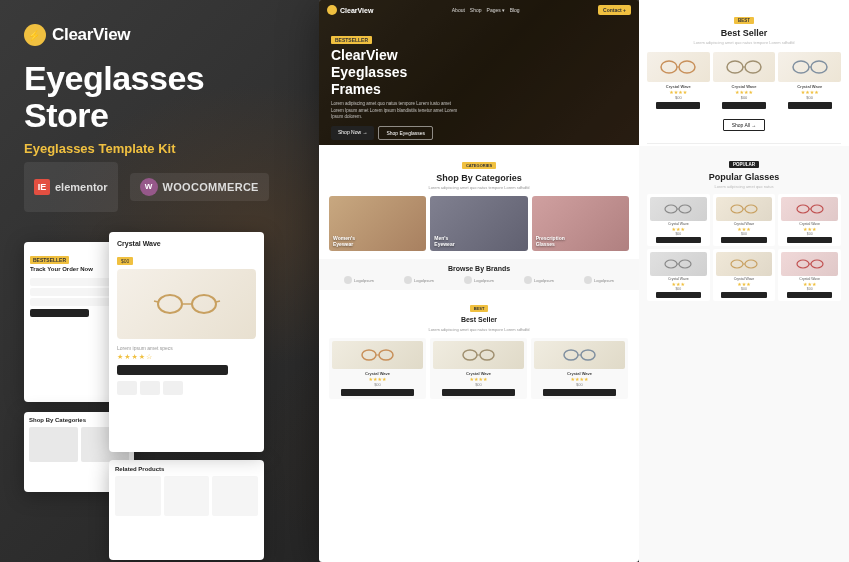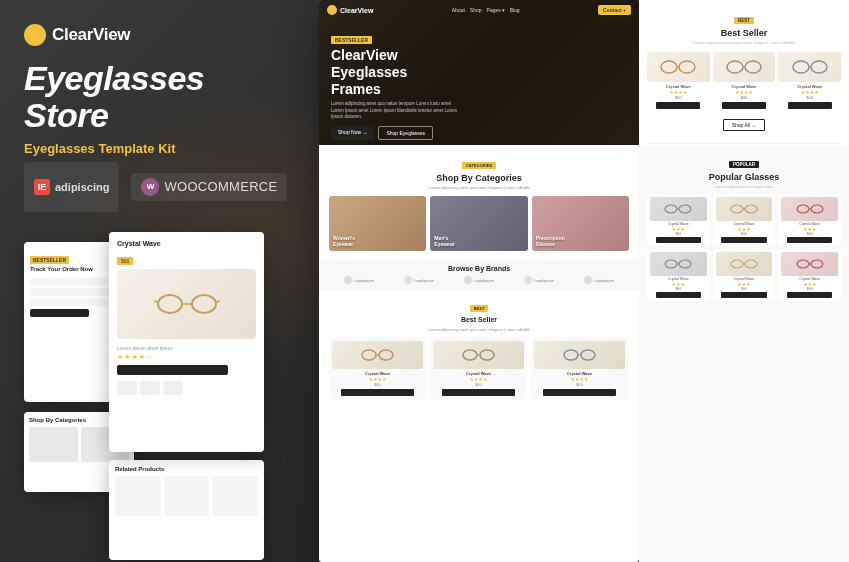--- a/index.html
+++ b/index.html
@@ -67,21 +67,20 @@
       letter-spacing: -0.3px;
     }
 
     .main-title {
       font-size: 34px;
       font-weight: 800;
       color: #fff;
       line-height: 1.1;
       margin-bottom: 6px;
       letter-spacing: -0.5px;
-      font-style: italic;
     }
 
     .subtitle-kit {
       font-size: 13px;
       font-weight: 600;
       color: #f0c040;
       margin-bottom: 6px;
     }
 
     .subtitle-pages {
@@ -136,22 +135,22 @@
       background: #96588a;
       border-radius: 50%;
       display: flex;
       align-items: center;
       justify-content: center;
       font-size: 8px;
       color: #fff;
       font-weight: bold;
     }
     .woo-text {
-      font-size: 13px;
-      font-weight: 400;
+      font-size: 11px;
+      font-weight: 700;
       color: #ddd;
       text-transform: uppercase;
       letter-spacing: 0.3px;
     }
 
     
     .preview-cards {
       flex: 1;
       position: relative;
     }
@@ -792,21 +791,21 @@
     <div class="brand-icon">⚡</div>
     <span class="brand-name">ClearView</span>
   </div>
 
   <div class="main-title">Eyeglasses Store</div>
   <div class="subtitle-kit">Eyeglasses Template Kit</div>
 
   <div class="badges">
     <div class="badge-elementor">
       <div class="elementor-icon">IE</div>
-      <span class="badge-text">adipiscing</span>
+      <span class="badge-text">elementor</span>
     </div>
     <div class="badge-woo">
       <div class="woo-icon">W</div>
       <span class="woo-text">WOOCOMMERCE</span>
     </div>
   </div>
 
   <div class="preview-cards">
 
     <div class="small-card card-track">

